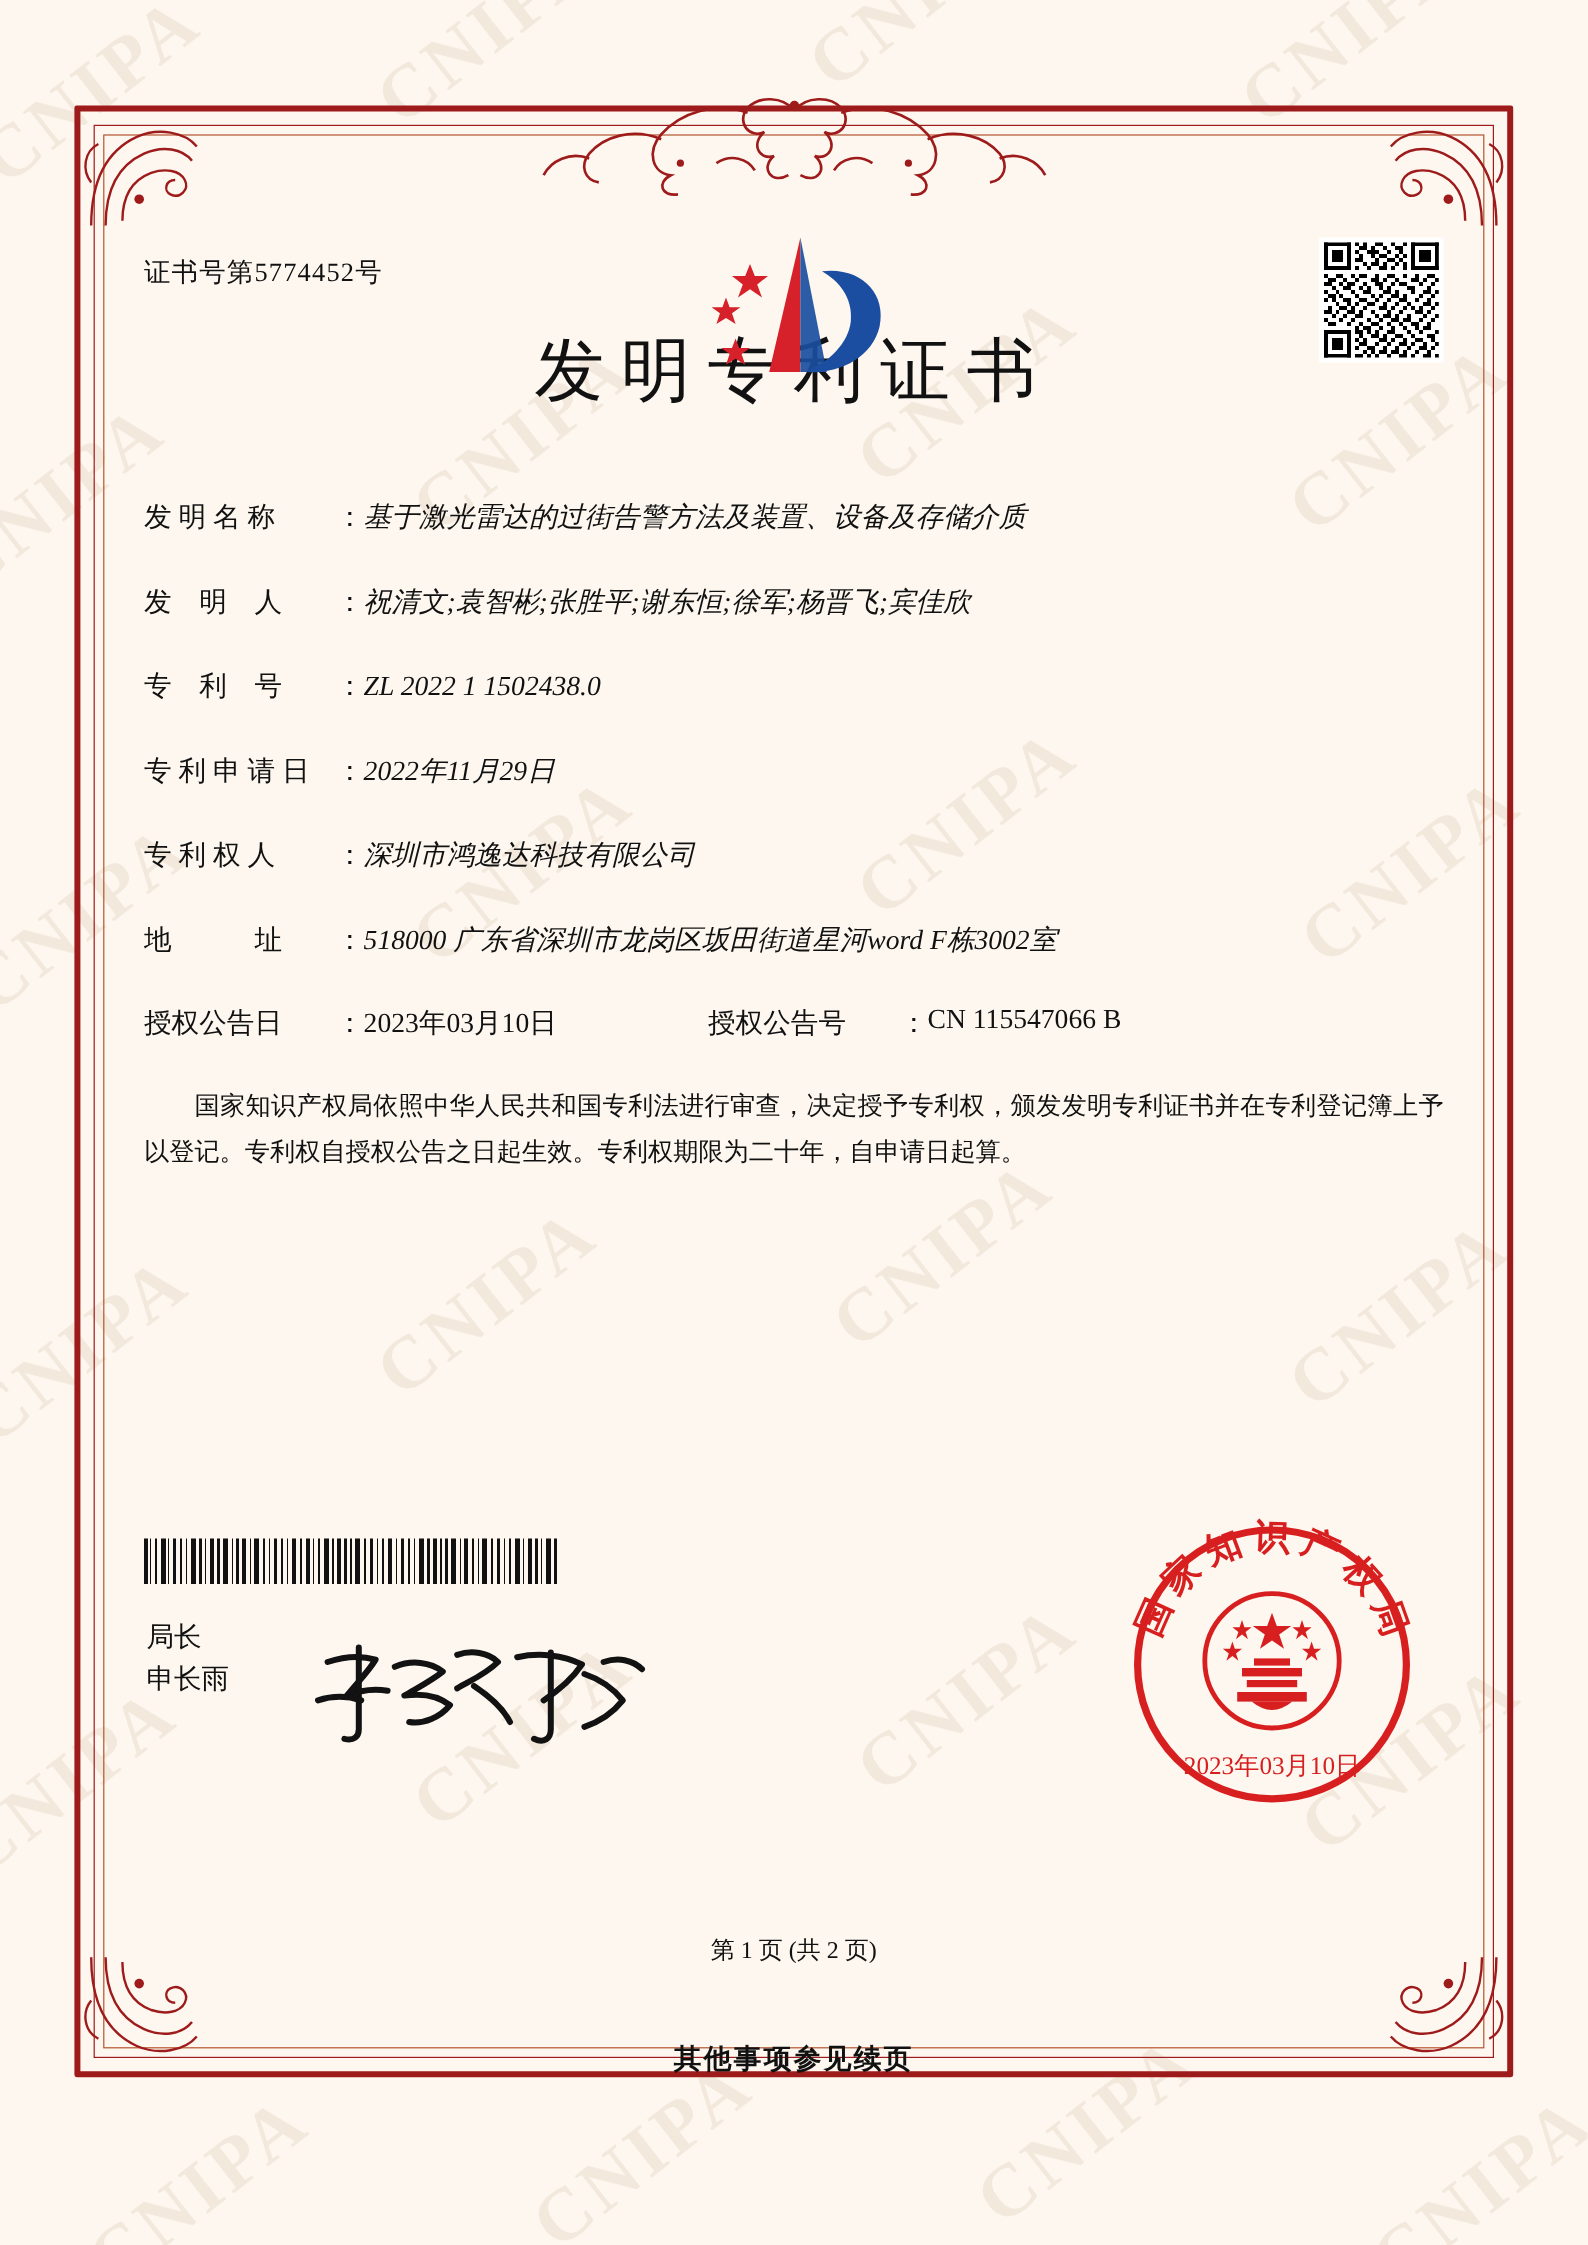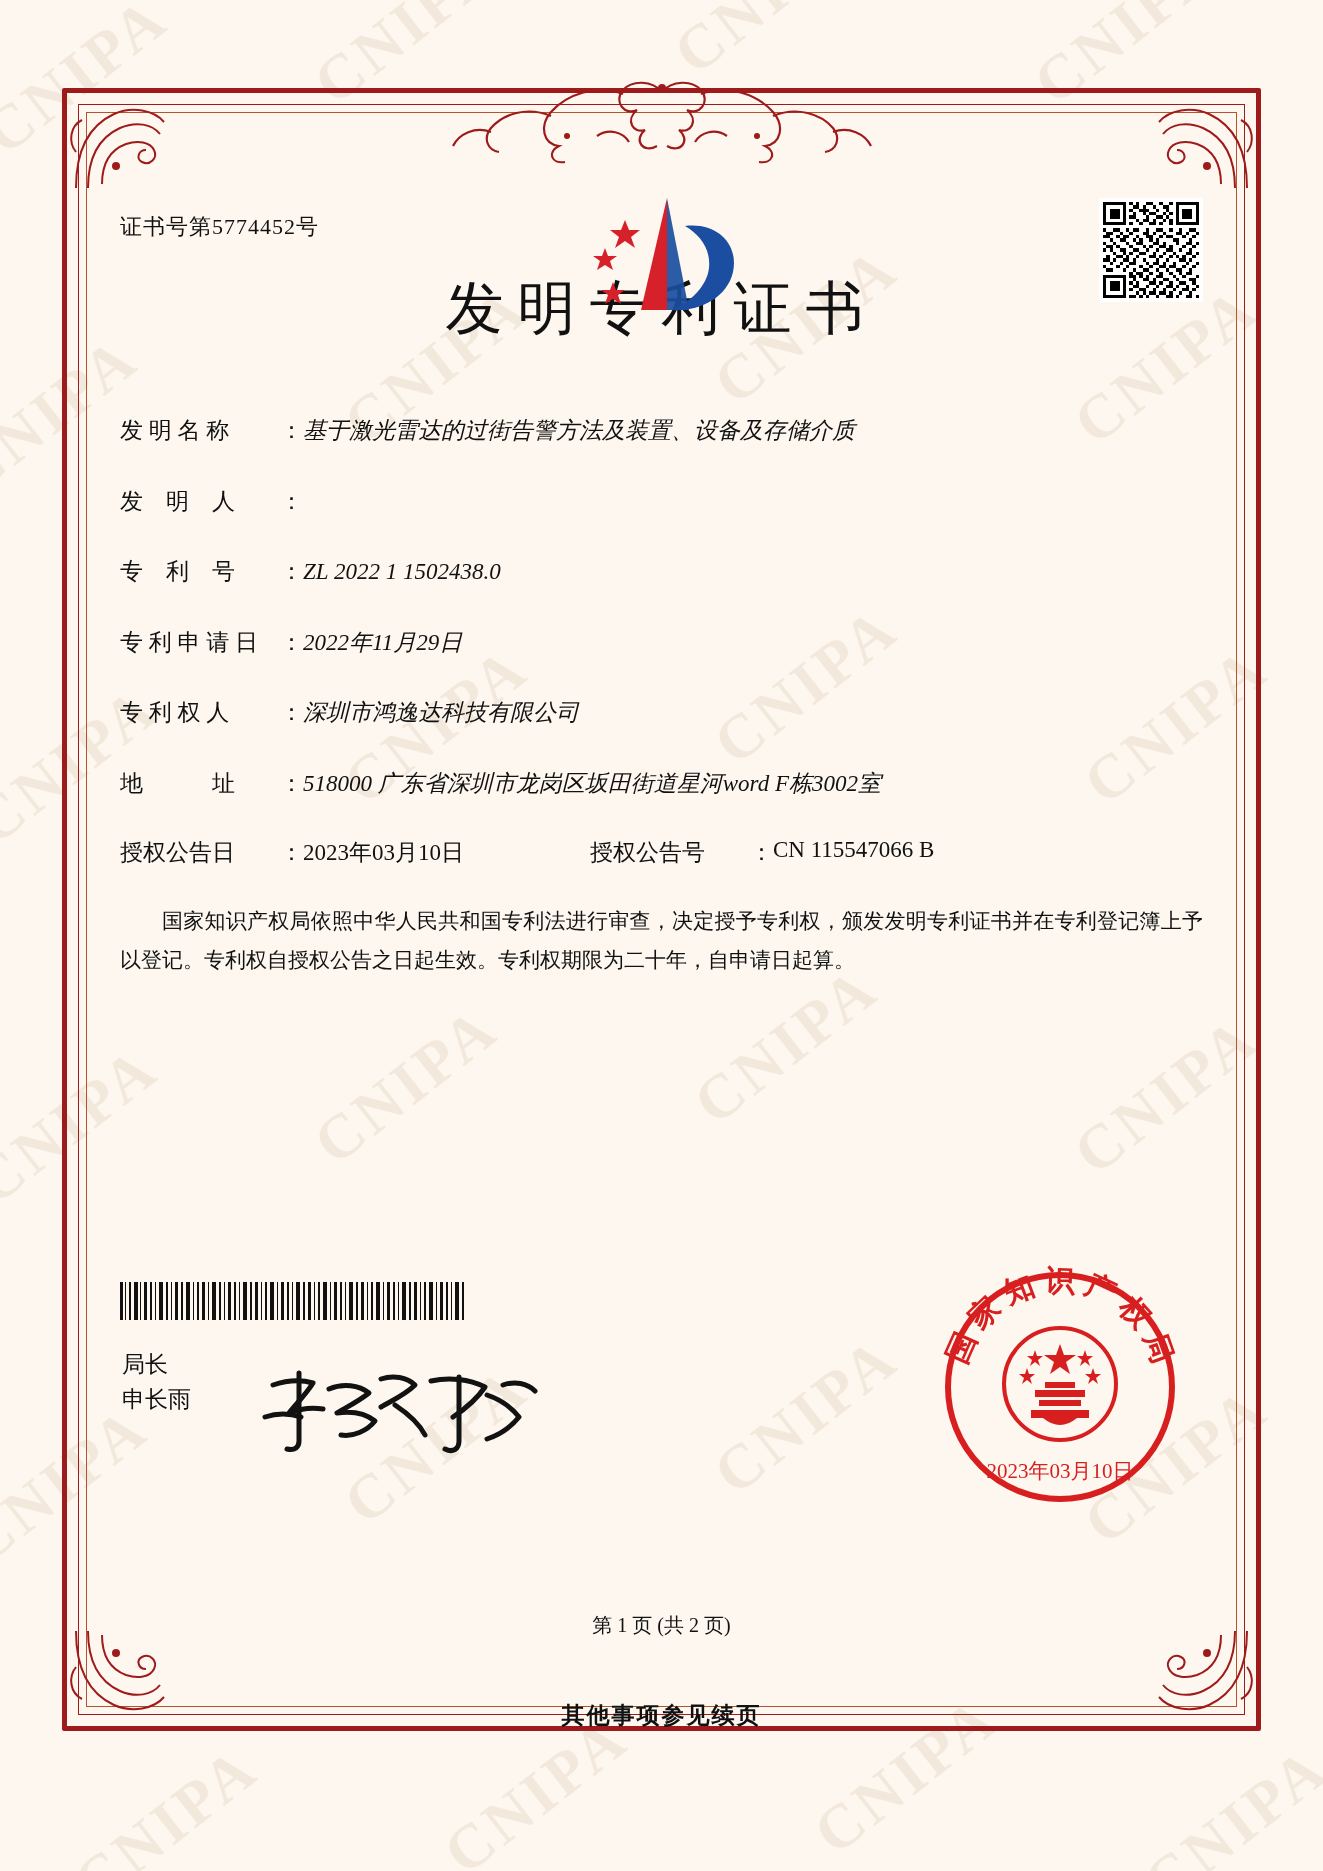--- a/index.html
+++ b/index.html
@@ -607,20 +607,21 @@
 
     <div class="field-row">
       <div class="field-label">发 明 名 称</div>
       <div class="field-colon">：</div>
       <div class="field-value">基于激光雷达的过街告警方法及装置、设备及存储介质</div>
     </div>
 
     <div class="field-row">
       <div class="field-label">发　明　人</div>
       <div class="field-colon">：</div>
+      <div class="field-value">祝清文;袁智彬;张胜平;谢东恒;徐军;杨晋飞;宾佳欣</div>
     </div>
 
     <div class="field-row">
       <div class="field-label">专　利　号</div>
       <div class="field-colon">：</div>
       <div class="field-value">ZL 2022 1 1502438.0</div>
     </div>
 
     <div class="field-row">
       <div class="field-label">专 利 申 请 日</div>

